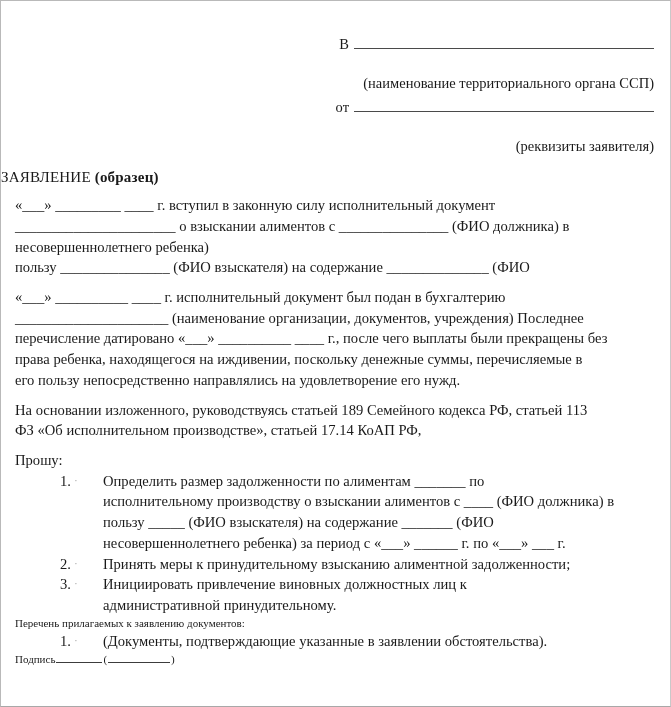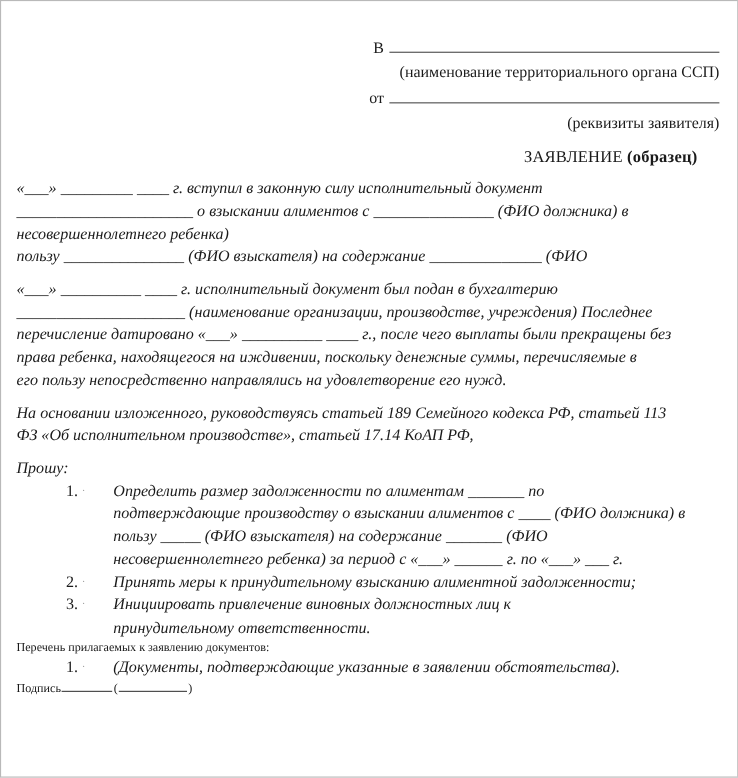--- a/index.html
+++ b/index.html
@@ -46,43 +46,41 @@
   }
   .hdr-rule {
     display: inline-block;
     width: 300px;
     border-bottom: 1px solid #4a4a4a;
     height: 0.85em;
   }
   .hdr-caption {
     font-size: 14.5px;
     text-align: right;
-    margin-top: 1px;
+    margin-top: 18px;
   }
   .hdr-gap { height: 3px; }
 
   
   .doc-title {
-    text-align: right;
+    text-align: left;
     font-size: 15px;
     margin: 12px 0 0 0;
     padding-right: 36px;
     letter-spacing: 0.2px;
-    padding-left: 48px;
   }
   .doc-title .bold { font-weight: bold; }
 
   
   .body-block {
     margin: 0;
     padding: 0 14px 0 14px;
     font-size: 14.6px;
     line-height: 1.42;
     text-align: left;
-    font-style: italic;
   }
   p.para {
     margin: 0 0 0 0;
     padding: 0;
   }
   .spacer-sm { height: 9px; }
 
   
   .u {
     display: inline-block;
@@ -121,21 +119,20 @@
     text-align: center;
     color: #9a9a9a;
     font-size: 10px;
     line-height: 1.95;
   }
   .num-text {
     flex: 1 1 auto;
     padding-left: 22px;
     font-size: 14.6px;
     line-height: 1.42;
-    font-style: italic;
   }
 
   .tail-block {
     padding: 0 14px;
     font-size: 11px;
     line-height: 1.42;
   }
   .sign-line { margin-top: 13px; }
   .paren { letter-spacing: 0; }
 </style>
@@ -168,21 +165,21 @@
     <div class="spacer-sm"></div>
 
     <p class="para">«___» _________ ____ г. вступил в законную силу исполнительный документ</p>
     <p class="para">______________________ о взыскании алиментов с _______________ (ФИО должника) в</p>
     <p class="para">несовершеннолетнего ребенка)</p>
     <p class="para">пользу _______________ (ФИО взыскателя) на содержание ______________ (ФИО</p>
 
     <div class="spacer-sm"></div>
 
     <p class="para">«___» __________ ____ г. исполнительный документ был подан в бухгалтерию</p>
-    <p class="para">_____________________ (наименование организации, производстве, учреждения) Последнее</p>
+    <p class="para">_____________________ (наименование организации, документов, учреждения) Последнее</p>
     <p class="para">перечисление датировано «___» __________ ____ г., после чего выплаты были прекращены без</p>
     <p class="para">права ребенка, находящегося на иждивении, поскольку денежные суммы, перечисляемые в</p>
     <p class="para">его пользу непосредственно направлялись на удовлетворение его нужд.</p>
 
     <div class="spacer-sm"></div>
 
     <p class="para">На основании изложенного, руководствуясь статьей 189 Семейного кодекса РФ, статьей 113</p>
     <p class="para">ФЗ «Об исполнительном производстве», статьей 17.14 КоАП РФ,</p>
 
     <div class="spacer-sm"></div>
@@ -190,40 +187,40 @@
     <p class="para">Прошу:</p>
   </div>
 
   <ol class="num-list">
 
     <li class="num-item">
       <span class="num-idx">1.</span>
       <span class="num-dot">·</span>
       <span class="num-text">
         <span>Определить размер задолженности по алиментам _______ по</span><br>
-        <span>подтверждающие производству о взыскании алиментов с ____ (ФИО должника) в</span><br>
+        <span>исполнительному производству о взыскании алиментов с ____ (ФИО должника) в</span><br>
         <span>пользу _____ (ФИО взыскателя) на содержание _______ (ФИО</span><br>
         <span>несовершеннолетнего ребенка) за период с «___» ______ г. по «___» ___ г.</span>
       </span>
     </li>
 
     <li class="num-item">
       <span class="num-idx">2.</span>
       <span class="num-dot">·</span>
       <span class="num-text">
         <span>Принять меры к принудительному взысканию алиментной задолженности;</span>
       </span>
     </li>
 
     <li class="num-item">
       <span class="num-idx">3.</span>
       <span class="num-dot">·</span>
       <span class="num-text">
         <span>Инициировать привлечение виновных должностных лиц к</span><br>
-        <span>принудительному ответственности.</span>
+        <span>административной принудительному.</span>
       </span>
     </li>
   </ol>
 
   <div class="tail-block">
     <p class="para">Перечень прилагаемых к заявлению документов:</p>
   </div>
 
   <ol class="num-list">
     <li class="num-item">

